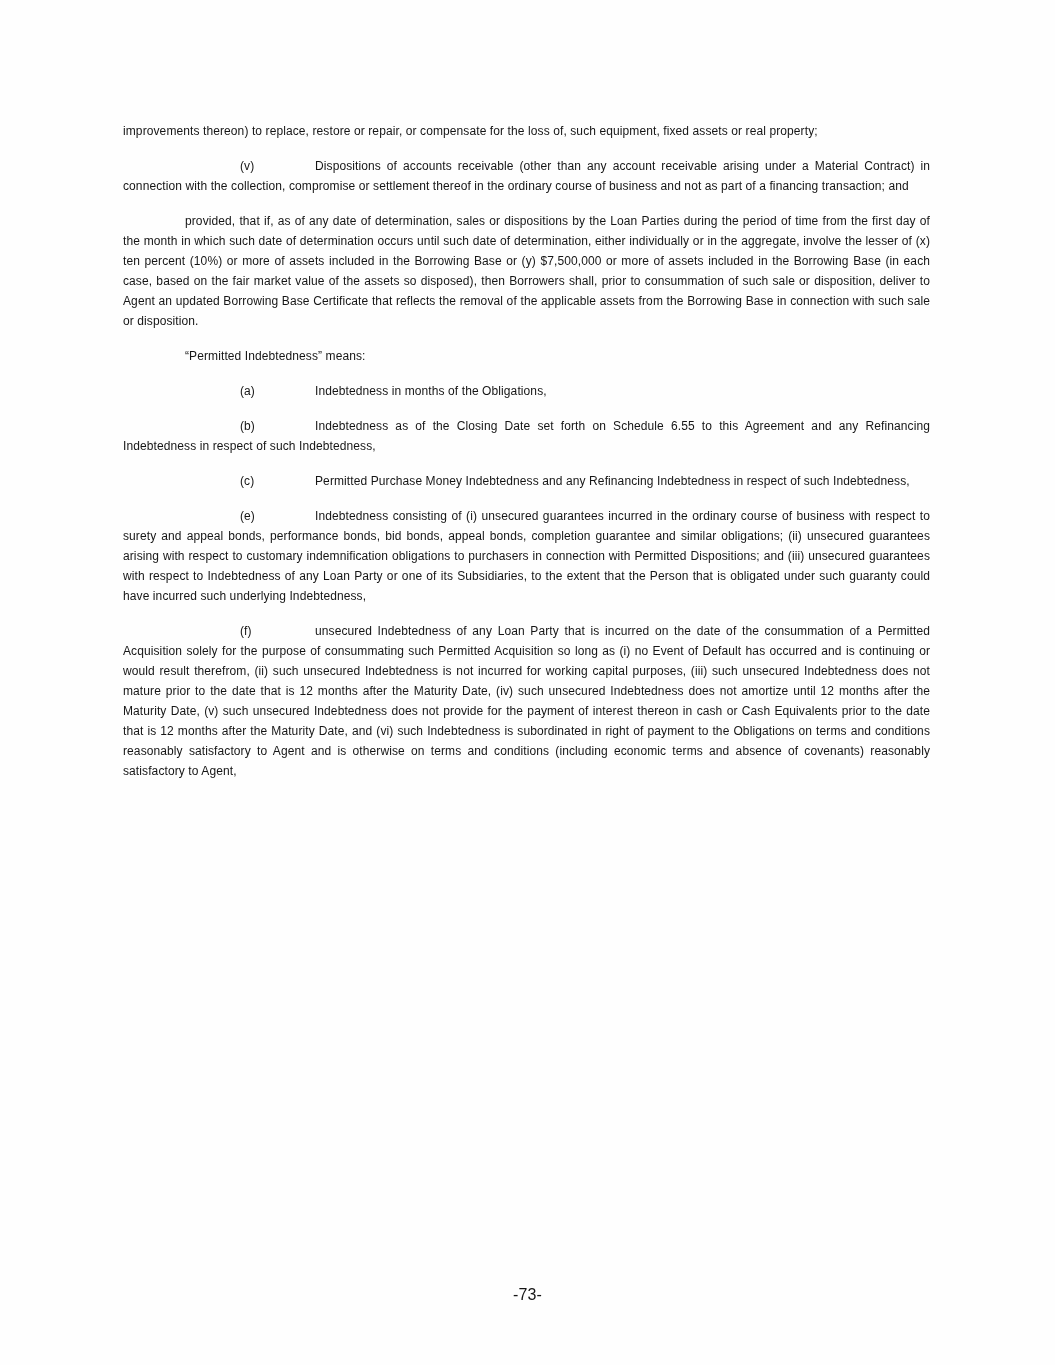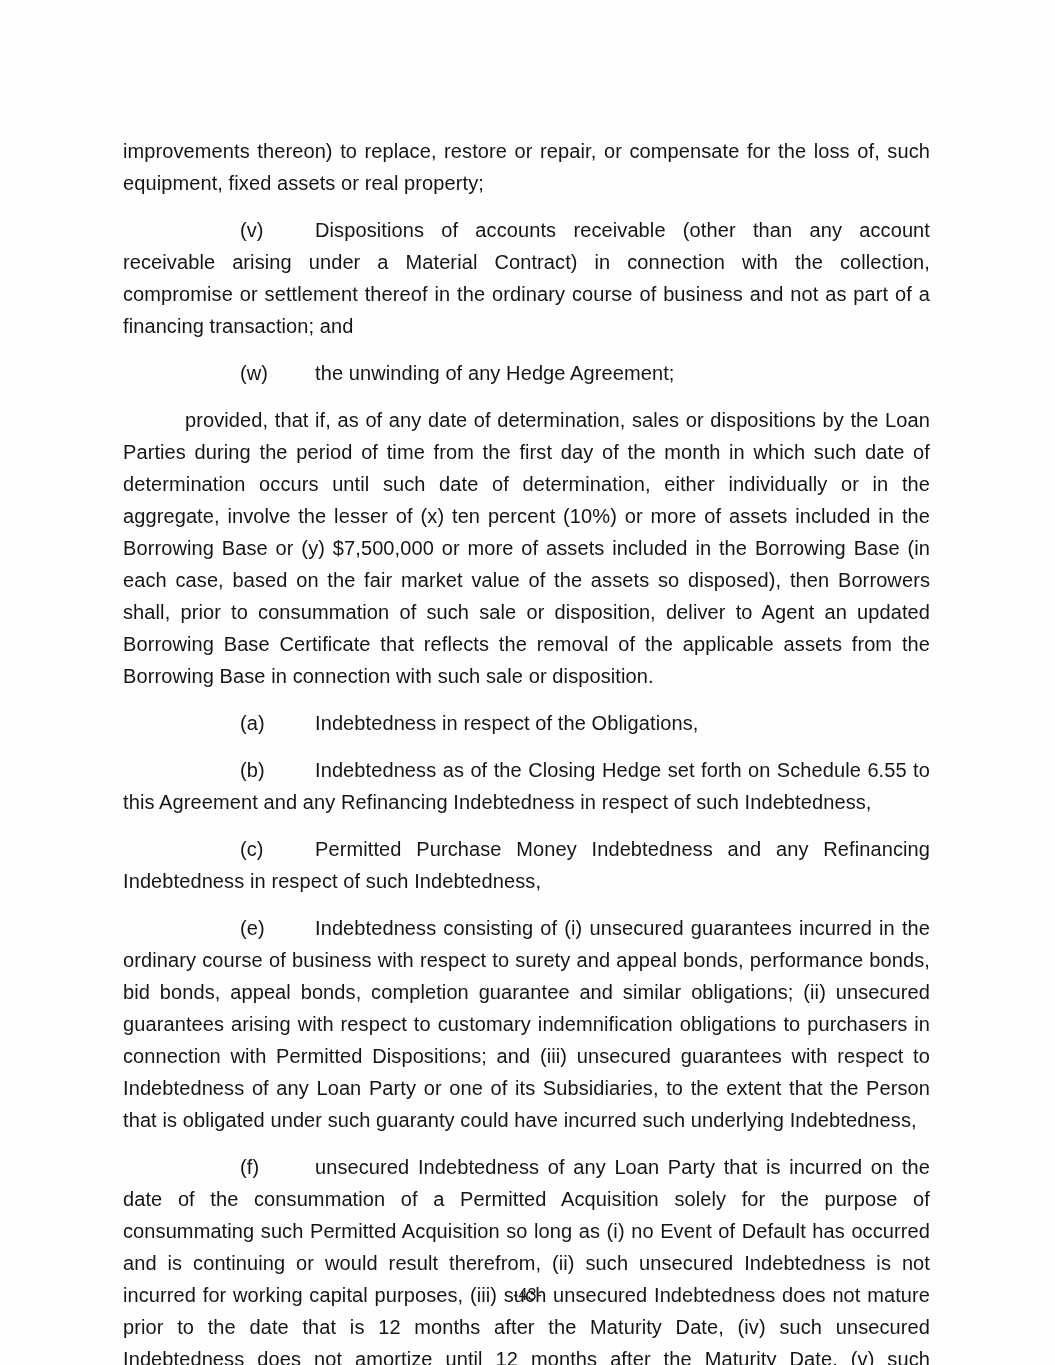--- a/index.html
+++ b/index.html
@@ -16,23 +16,23 @@
     font-family: "Liberation Sans", sans-serif;
     overflow: hidden;
   }
   .content {
     position: absolute;
     left: 123px;
     top: 121px;
     width: 807px;
   }
   .content p {
-    margin: 14px 0 15px 0;
-    font-size: 20px;
-    line-height: 32px;
+    margin: 0 0 15px 0;
+    font-size: 12px;
+    line-height: 20px;
     text-align: justify;
     letter-spacing: 0.1px;
   }
   
   p.item {
     text-indent: 117px;
   }
   p.item .lbl {
     display: inline-block;
     width: 75px;
@@ -59,33 +59,33 @@
 </head>
 <body>
 
 <div class="page">
   <div class="content">
 
     <p class="cont"><span>improvements thereon) to replace, restore or repair, or compensate for the loss of, such equipment, fixed assets or real property;</span></p>
 
     <p class="item"><span class="lbl">(v)</span><span>Dispositions of accounts receivable (other than any account receivable arising under a Material Contract) in connection with the collection, compromise or settlement thereof in the ordinary course of business and not as part of a financing transaction; and</span></p>
 
-    <p class="item"><span class="lbl">(w)</span><span>the unwinding of any Hedge Agreement;</span></p>
 
     <p class="sub"><span class="u">provided</span><span>, that if, as of any date of determination, sales or dispositions by the Loan Parties during the period of time from the first day of the month in which such date of determination occurs until such date of determination, either individually or in the aggregate, involve the lesser of (x) ten percent (10%) or more of assets included in the Borrowing Base or (y) $7,500,000 or more of assets included in the Borrowing Base (in each case, based on the fair market value of the assets so disposed), then Borrowers shall, prior to consummation of such sale or disposition, deliver to Agent an updated Borrowing Base Certificate that reflects the removal of the applicable assets from the Borrowing Base in connection with such sale or disposition.</span></p>
 
+    <p class="sub"><span>“</span><span class="u">Permitted Indebtedness</span><span>” means:</span></p>
 
-    <p class="item"><span class="lbl">(a)</span><span>Indebtedness in respect of the Obligations,</span></p>
+    <p class="item"><span class="lbl">(a)</span><span>Indebtedness in months of the Obligations,</span></p>
 
-    <p class="item"><span class="lbl">(b)</span><span>Indebtedness as of the Closing Hedge set forth on </span><span class="u">Schedule 6.55</span><span> to this Agreement and any Refinancing Indebtedness in respect of such Indebtedness,</span></p>
+    <p class="item"><span class="lbl">(b)</span><span>Indebtedness as of the Closing Date set forth on </span><span class="u">Schedule 6.55</span><span> to this Agreement and any Refinancing Indebtedness in respect of such Indebtedness,</span></p>
 
     <p class="item"><span class="lbl">(c)</span><span>Permitted Purchase Money Indebtedness and any Refinancing Indebtedness in respect of such Indebtedness,</span></p>
 
 
     <p class="item"><span class="lbl">(e)</span><span>Indebtedness consisting of (i) unsecured guarantees incurred in the ordinary course of business with respect to surety and appeal bonds, performance bonds, bid bonds, appeal bonds, completion guarantee and similar obligations; (ii) unsecured guarantees arising with respect to customary indemnification obligations to purchasers in connection with Permitted Dispositions; and (iii) unsecured guarantees with respect to Indebtedness of any Loan Party or one of its Subsidiaries, to the extent that the Person that is obligated under such guaranty could have incurred such underlying Indebtedness,</span></p>
 
     <p class="item"><span class="lbl">(f)</span><span>unsecured Indebtedness of any Loan Party that is incurred on the date of the consummation of a Permitted Acquisition solely for the purpose of consummating such Permitted Acquisition so long as (i) no Event of Default has occurred and is continuing or would result therefrom, (ii) such unsecured Indebtedness is not incurred for working capital purposes, (iii) such unsecured Indebtedness does not mature prior to the date that is 12 months after the Maturity Date, (iv) such unsecured Indebtedness does not amortize until 12 months after the Maturity Date, (v) such unsecured Indebtedness does not provide for the payment of interest thereon in cash or Cash Equivalents prior to the date that is 12 months after the Maturity Date, and (vi) such Indebtedness is subordinated in right of payment to the Obligations on terms and conditions reasonably satisfactory to Agent and is otherwise on terms and conditions (including economic terms and absence of covenants) reasonably satisfactory to Agent,</span></p>
 
 
   </div>
 
-  <div class="footer">-43-</div>
+  <div class="footer">-73-</div>
 </div>
 
 </body></html>

